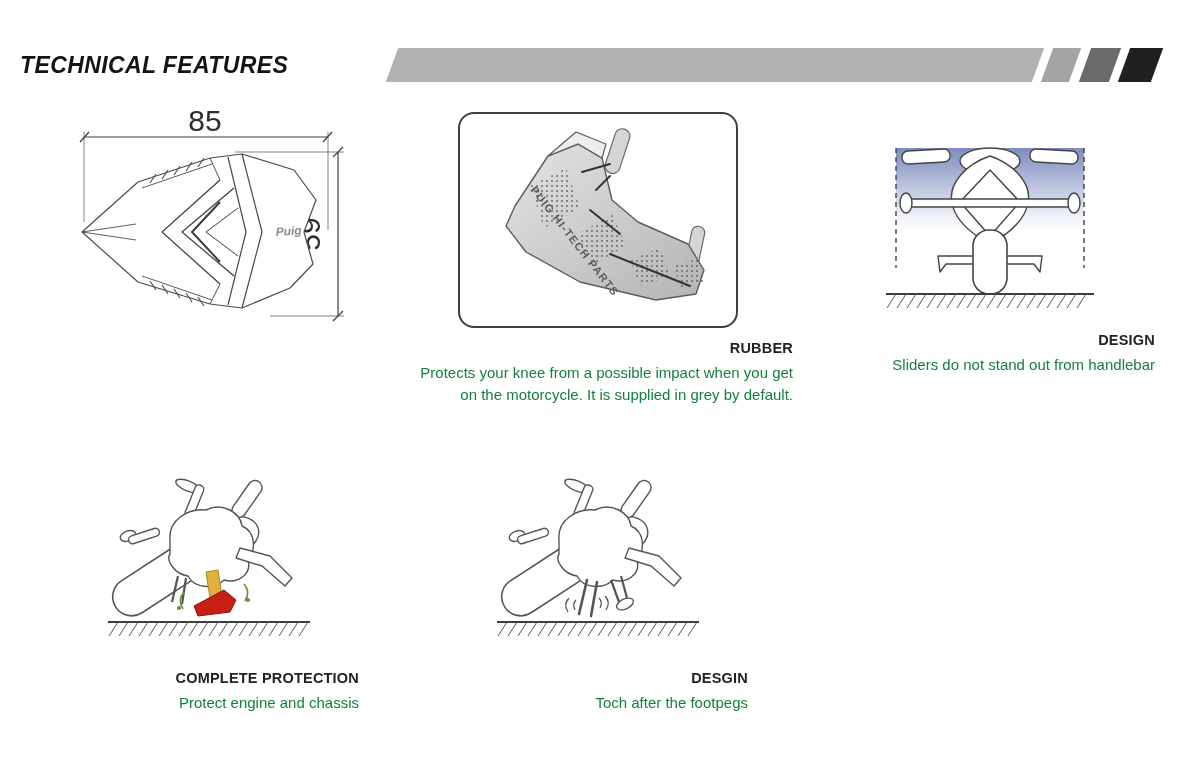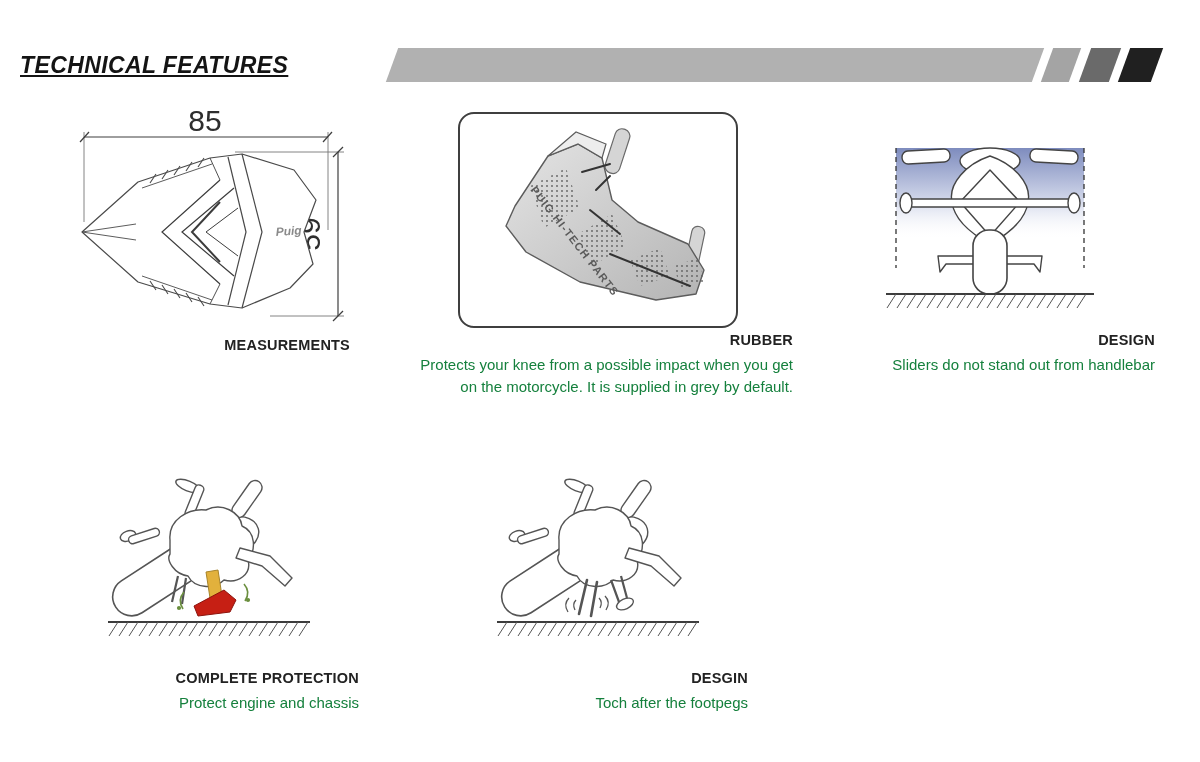--- a/index.html
+++ b/index.html
@@ -16,21 +16,20 @@
   .page-title {
     position: absolute;
     left: 20px;
     top: 52px;
     font-size: 23px;
     font-weight: bold;
     font-style: italic;
     letter-spacing: 0.4px;
     color: #141414;
     white-space: nowrap;
-    text-decoration: underline;
   }
   .banner-seg {
     position: absolute;
     top: 48px;
     height: 34px;
     transform: skewX(-20deg);
   }
   .banner-main { left: 392px; width: 646px; background: #b1b1b1; }
   .banner-s1   { left: 1047px; width: 28px; background: #a4a4a4; }
   .banner-s2   { left: 1085px; width: 30px; background: #6a6a6a; }
@@ -45,21 +44,21 @@
   }
   .feature p {
     font-size: 15px;
     color: #15803d;
     line-height: 1.45;
     margin-top: 6px;
   }
   #f-measurements { left: 70px;  top: 104px; width: 280px; }
   #f-measurements h3 { margin-top: 3px; }
   #f-rubber       { left: 403px; top: 112px; width: 390px; }
-  #f-rubber h3    { margin-top: 4px; }
+  #f-rubber h3    { margin-top: 12px; }
   #f-design       { left: 825px; top: 112px; width: 330px; }
   #f-design svg   { display: block; margin: 28px auto 0; }
   #f-design h3    { margin-top: 14px; }
   #f-protection   { left: 59px;  top: 468px; width: 300px; }
   #f-desgin       { left: 448px; top: 468px; width: 300px; }
   .fallen svg     { display: block; margin: 8px auto 0; }
   .fallen h3      { margin-top: 26px; }
   .rubber-box {
     width: 280px;
     height: 216px;
@@ -118,21 +117,20 @@
 
       <g stroke="#3c3c3c" fill="none">
         <path d="M 150 76 L 92 128 L 150 180" stroke-width="1.2"></path>
         <path d="M 164 84 L 112 128 L 164 172" stroke-width="1.2"></path>
         <path d="M 150 98 L 122 128 L 150 158" stroke-width="2"></path>
         <path d="M 168 104 L 136 128 L 168 152" stroke-width="1"></path>
         <path d="M 140 54 L 150 76 M 140 200 L 150 180" stroke-width="0.9"></path>
       </g>
       <text class="logo-txt" transform="translate(206,132) rotate(-4)">Puig</text>
     </svg>
-    <h3>MEASUREMENTS</h3>
   </section>
 
   <section class="feature" id="f-rubber">
     <div class="rubber-box">
       <svg width="276" height="212" viewBox="0 0 276 212">
         <defs>
           <linearGradient id="graySlab" x1="0" y1="0" x2="1" y2="1">
             <stop offset="0" stop-color="#e4e4e4"></stop>
             <stop offset="1" stop-color="#b4b4b4"></stop>
           </linearGradient>

